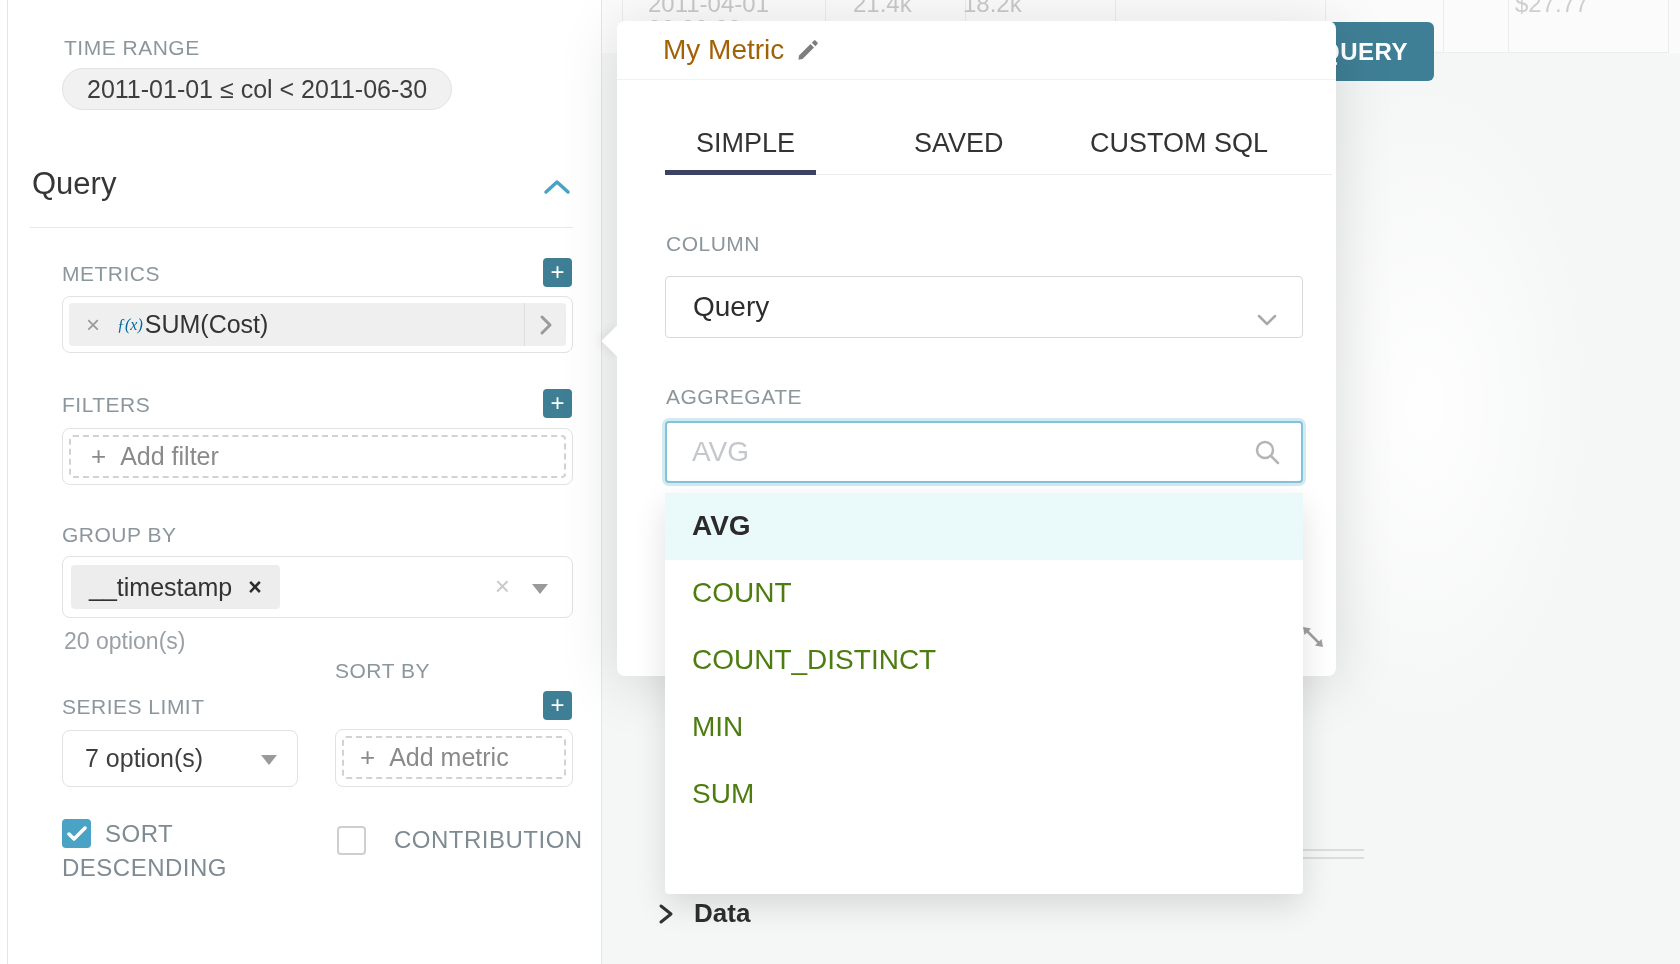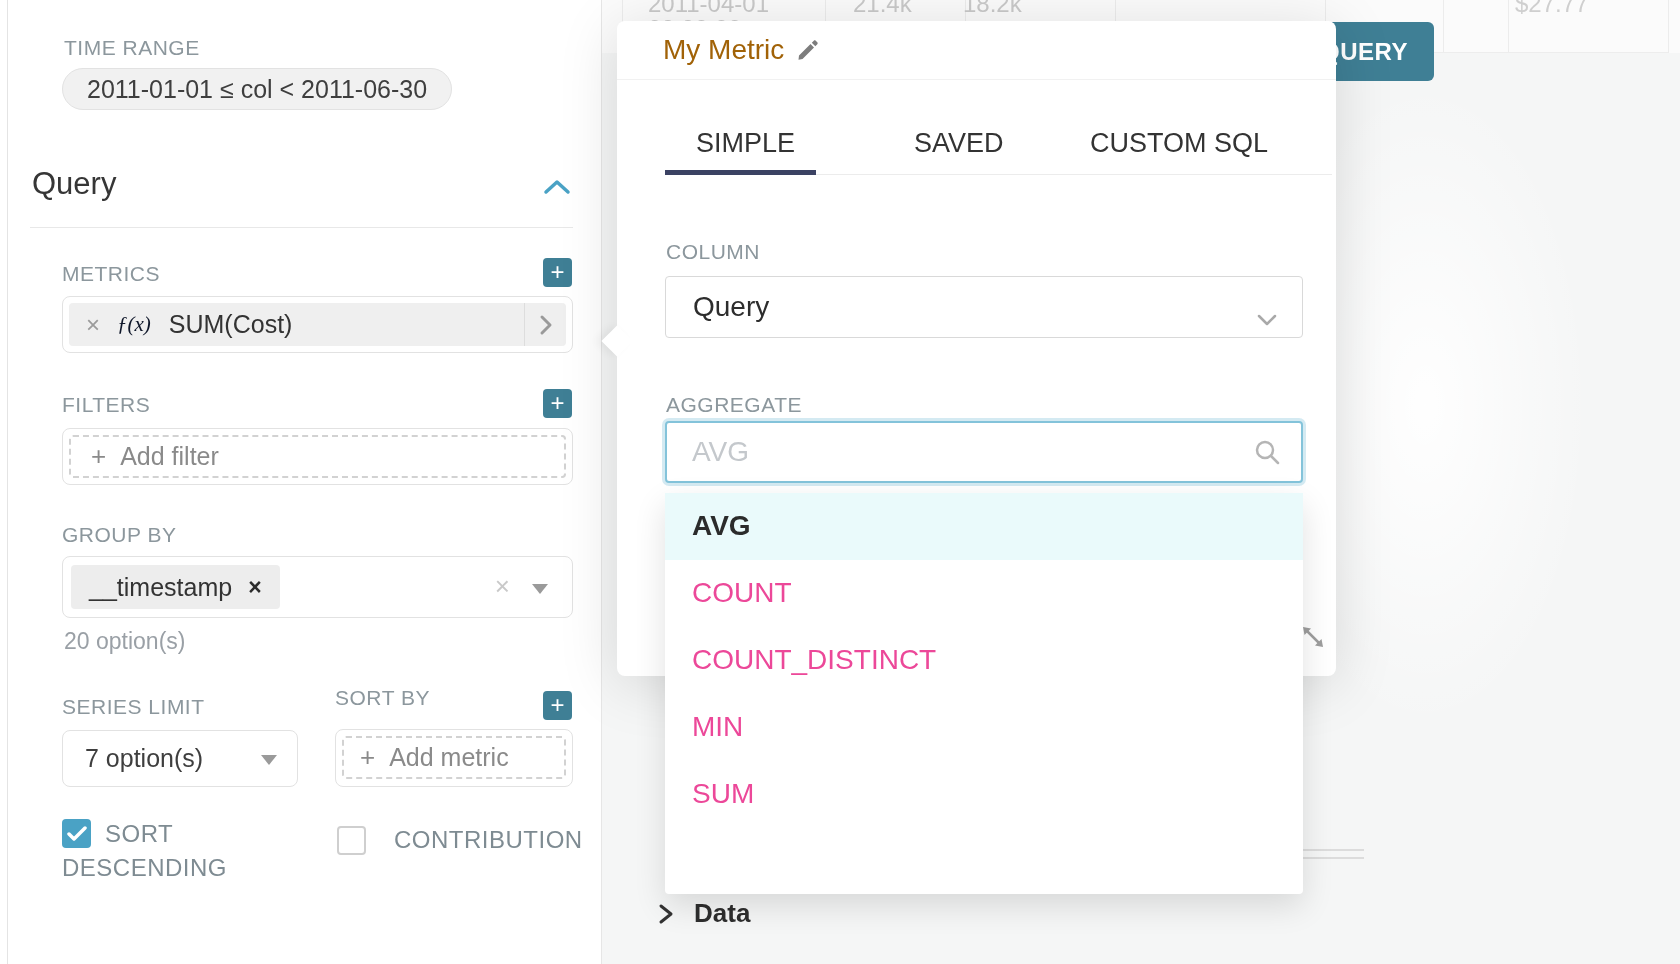--- a/index.html
+++ b/index.html
@@ -26,21 +26,21 @@
   .plus-btn { position:absolute; width:29px; height:29px; background:#3f7f95; border-radius:4px;
     color:#fff; font-size:24px; line-height:27px; text-align:center; font-weight:400; }
 
   .metrics-label { position:absolute; left:62px; top:262px; }
   .metrics-plus { left:543px; top:258px; }
   .metric-box { position:absolute; left:62px; top:296px; width:511px; height:57px;
     border:1px solid #e2e2e2; border-radius:8px; background:#fff; padding:6px; }
   .metric-pill { display:flex; align-items:center; height:43px; background:#efefef; border-radius:4px; }
   .metric-x { width:48px; text-align:center; color:#9b9b9b; font-size:24px; }
   .metric-fx { font-family:"Liberation Serif","DejaVu Serif",serif; font-style:italic;
-    font-size:21px; color:#0f172a; margin-right:18px; }
+    font-size:16px; color:#0369a1; margin-right:2px; }
   .metric-name { font-size:25px; color:#333; flex:1; }
   .metric-caret { width:42px; height:43px; border-left:1px solid #dddddd; display:flex;
     align-items:center; justify-content:center; }
 
   .filters-label { position:absolute; left:62px; top:393px; }
   .filters-plus { left:543px; top:389px; }
   .filter-box { position:absolute; left:62px; top:428px; width:511px; height:57px;
     border:1px solid #e2e2e2; border-radius:8px; background:#fff; padding:6px; }
   .dashed-inner { height:43px; border:2px dashed #d2d2d2; border-radius:4px; display:flex;
     align-items:center; padding-left:20px; color:#8a8a8a; font-size:25px; }
@@ -51,21 +51,21 @@
     border:1px solid #e2e2e2; border-radius:8px; background:#fff; display:flex; align-items:center; padding:0 8px; }
   .group-tag { display:flex; align-items:center; height:44px; background:#ededed; border-radius:4px;
     padding:0 18px; font-size:25px; color:#333; gap:16px; }
   .tag-x { font-size:23px; color:#2c2c2c; font-weight:700; }
   .group-clear { position:absolute; right:62px; color:#c9c9c9; font-size:26px; top:14px; }
   .tri-down { position:absolute; right:24px; top:27px; width:0; height:0;
     border-left:8px solid transparent; border-right:8px solid transparent; border-top:10px solid #9a9a9a; }
   .group-hint { position:absolute; left:64px; top:628px; font-size:23px; color:#9aa0a6; }
 
   .serieslimit-label { position:absolute; left:62px; top:695px; }
-  .sortby-label { position:absolute; left:335px; top:686px; }
+  .sortby-label { position:absolute; left:335px; top:659px; }
   .sortby-plus { left:543px; top:691px; }
   .series-select { position:absolute; left:62px; top:730px; width:236px; height:57px;
     border:1px solid #e2e2e2; border-radius:8px; background:#fff; display:flex; align-items:center; padding:13px 22px;
     font-size:25px; color:#3e3e3e; }
   .series-tri { position:absolute; right:20px; top:24px; width:0; height:0;
     border-left:8px solid transparent; border-right:8px solid transparent; border-top:10px solid #9a9a9a; }
   .sortby-box { position:absolute; left:335px; top:729px; width:238px; height:58px;
     border:1px solid #e2e2e2; border-radius:8px; background:#fff; padding:6px; }
 
   .check-group { position:absolute; left:62px; top:817px; width:218px; }
@@ -102,39 +102,39 @@
   .pop-header { height:59px; display:flex; align-items:center; gap:12px; padding-left:46px;
     border-bottom:1px solid #f1f1f1; }
   .pop-title { font-size:28px; color:#a16207; }
   .tab { position:absolute; font-size:27px; color:#333; top:107px; }
   .tab-simple { left:79px; }
   .tab-saved { left:297px; }
   .tab-custom { left:473px; }
   .tab-track { position:absolute; left:48px; top:153px; width:667px; height:1px; background:#ececec; }
   .tab-active-bar { position:absolute; left:48px; top:149px; width:151px; height:5px; background:#3b4263; }
 
-  .pop-lbl { position:absolute; left:49px;margin-top:8px; }
+  .pop-lbl { position:absolute; left:49px; }
   .column-label { top:211px; }
   .cost-select { position:absolute; left:48px; top:255px; width:638px; height:62px;
     border:1px solid #d9d9d9; border-radius:4px; background:#fff; display:flex; align-items:center;
     padding-left:27px; font-size:28px; color:#2d2d2d; }
   .cost-chevron { position:absolute; right:24px; top:25px; }
   .aggregate-label { top:364px; }
   .agg-input-wrap { position:absolute; left:48px; top:400px; width:638px; height:62px; }
   .agg-input { width:100%; height:100%; border:2px solid #83c3da; border-radius:4px;
     box-shadow:0 0 0 3px rgba(131,195,218,.35); padding-left:25px; font-size:28px; color:#333;
     font-family:inherit; outline:none; background:#fff; }
   .agg-input::placeholder { color:#c4c8cc; }
   .search-icon { position:absolute; right:22px; top:17px; }
   .resize-icon { position:absolute; left:682px; top:602px; }
 
   
   .agg-dropdown { position:absolute; left:665px; top:493px; width:638px; height:401px; background:#fff;
     border-radius:0 0 4px 4px; box-shadow:0 12px 32px rgba(0,0,0,.12); z-index:30; overflow:hidden; }
-  .agg-option { height:66.8px; display:flex; align-items:center; padding-left:27px; font-size:28px; color:#ec4899; }
+  .agg-option { height:66.8px; display:flex; align-items:center; padding-left:27px; font-size:28px; color:#4d7c0f; }
   .agg-option.highlighted { background:#eafafb; font-weight:700; color:#2b2b2b; }
 </style>
 </head>
 <body>
 
 <div class="stage">
 
   <div class="main-area">
     <div class="table-strip">
       <div class="vline" style="left:20px"></div>

